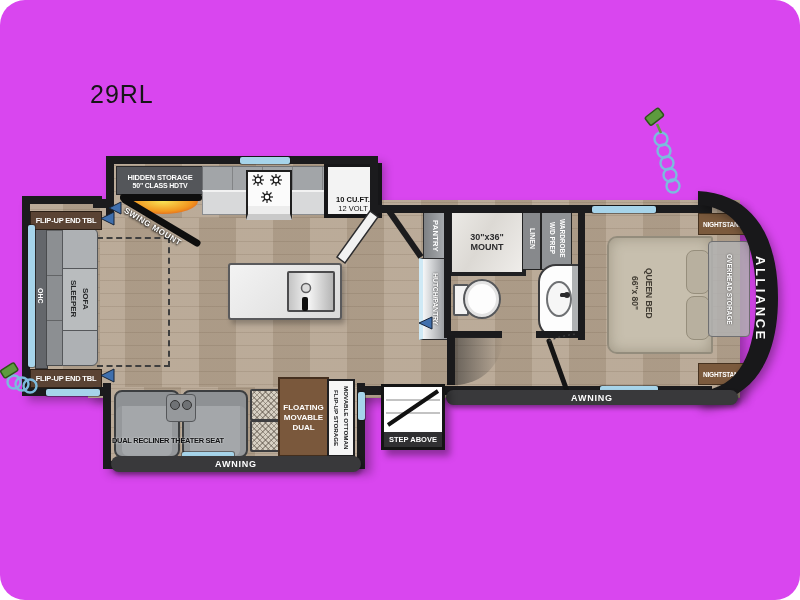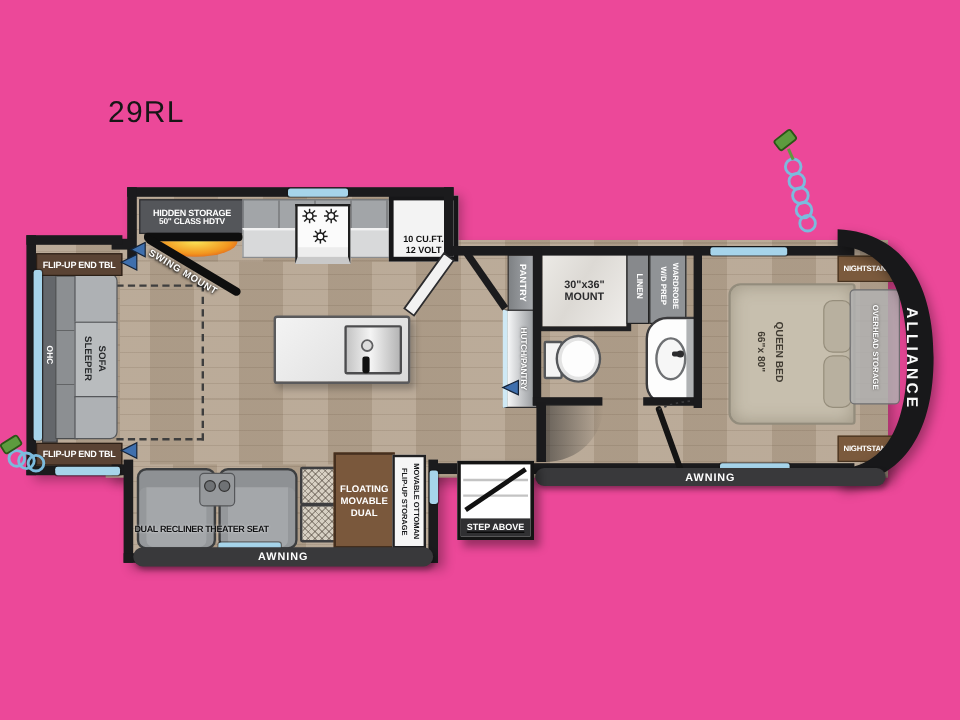--- a/index.html
+++ b/index.html
@@ -1,17 +1,17 @@
 <!DOCTYPE html>
 <html><head>
 <meta charset="utf-8">
 <style>
   html,body{margin:0;padding:0;background:#fff;}
-  #plan{position:relative;width:800px;height:600px;background:#ec4899;overflow:hidden;
-        font-family:"Liberation Sans", sans-serif;}
+  #plan{position:relative;width:800px;height:600px;background:#d946ef;overflow:hidden;
+        font-family:"Liberation Sans", sans-serif;border-radius:25px;}
   .abs{position:absolute;}
   .floor{position:absolute;background-color:#b5a490;
     background-image:
       repeating-linear-gradient(0deg, rgba(80,60,40,.13) 0 1px, transparent 1px 13px),
       repeating-linear-gradient(90deg, rgba(255,255,255,.08) 0 37px, rgba(60,45,30,.08) 37px 74px);
     z-index:1;}
   .wall{position:absolute;background:#1b1b1d;z-index:4;}
   .win{position:absolute;background:#a6d4ea;border-radius:2px;box-shadow:0 0 0 1px rgba(20,20,20,.45);z-index:5;}
   .fur{position:absolute;z-index:3;}
   .z6{z-index:6;} .z7{z-index:7;}
@@ -80,21 +80,21 @@
   </div>
   <div class="fur" style="left:128px;top:201px;width:70px;height:13px;border-radius:0 0 35px 35px/0 0 13px 13px;
               background:radial-gradient(ellipse 100% 190% at 50% 0%, #f9e557 0%, #f2961f 42%, #d0391c 72%, #a92015 100%);"></div>
   <div class="fur cab" style="left:202px;top:166px;width:122px;height:24px;"></div>
   <div class="fur" style="left:202px;top:190px;width:122px;height:22px;background:#d8d9da;border:1px solid #8a8c8e;border-top:2px solid #f2f2f2;"></div>
   <div class="fur" style="left:246px;top:170px;width:42px;height:42px;background:#fbfbfb;border:2px solid #1f1f1f;
               border-bottom:6px solid #c9c9c9;box-shadow:inset 0 -8px 0 #ededed;"></div>
   <div class="fur" style="left:324px;top:163px;width:50px;height:47px;background:#f3f3f3;border:4px solid #161618;
               display:flex;flex-direction:column;align-items:center;justify-content:center;">
     <span class="t75" style="font-weight:bold;color:#111;margin-top:26px;">10 CU.FT.</span>
-    <span class="t75" style="font-weight:bold;color:#111;">12 VOLT</span>
+    <span class="t75" style="font-weight:normal;color:#111;">12 VOLT</span>
   </div>
 
   <div class="fur" style="left:228px;top:263px;width:110px;height:53px;border:2px solid #5a5a5c;border-radius:3px;
               background:linear-gradient(135deg,#f3f3f3,#dadada);box-shadow:3px 4px 5px rgba(0,0,0,.25);"></div>
   <div class="fur" style="left:287px;top:271px;width:44px;height:37px;border:2px solid #4c4c4e;border-radius:2px;
               background:linear-gradient(90deg,#c4c4c4,#f4f4f4 45%,#b5b5b5);"></div>
 
   <div class="vwrap fur" style="left:423px;top:212px;width:22px;height:46px;background:linear-gradient(90deg,#7e8184,#aaadb1);border:1px solid #2c2c2e;">
     <div class="vtxt white-bold t75" style="letter-spacing:.3px;">PANTRY</div>
   </div>
@@ -294,18 +294,18 @@
   </div>
 
   <div class="abs z6" style="left:381px;top:384px;width:58px;height:60px;border:3px solid #141414;background:#fff;
               box-shadow:5px 6px 7px rgba(0,0,0,.35);">
     <svg width="58" height="42" style="display:block;">
       <line x1="2" y1="13" x2="56" y2="13" stroke="#c3c3c3" stroke-width="2"></line>
       <line x1="2" y1="26" x2="56" y2="26" stroke="#c3c3c3" stroke-width="2"></line>
       <line x1="4" y1="38" x2="54" y2="4" stroke="#111" stroke-width="4"></line>
     </svg>
     <div style="position:absolute;left:0;bottom:0;width:100%;height:15px;background:#303032;display:flex;
-                align-items:center;justify-content:center;text-decoration:underline;">
+                align-items:center;justify-content:center;">
       <span class="white-bold t75">STEP ABOVE</span>
     </div>
   </div>
 
 </div>
 
 </body></html>

